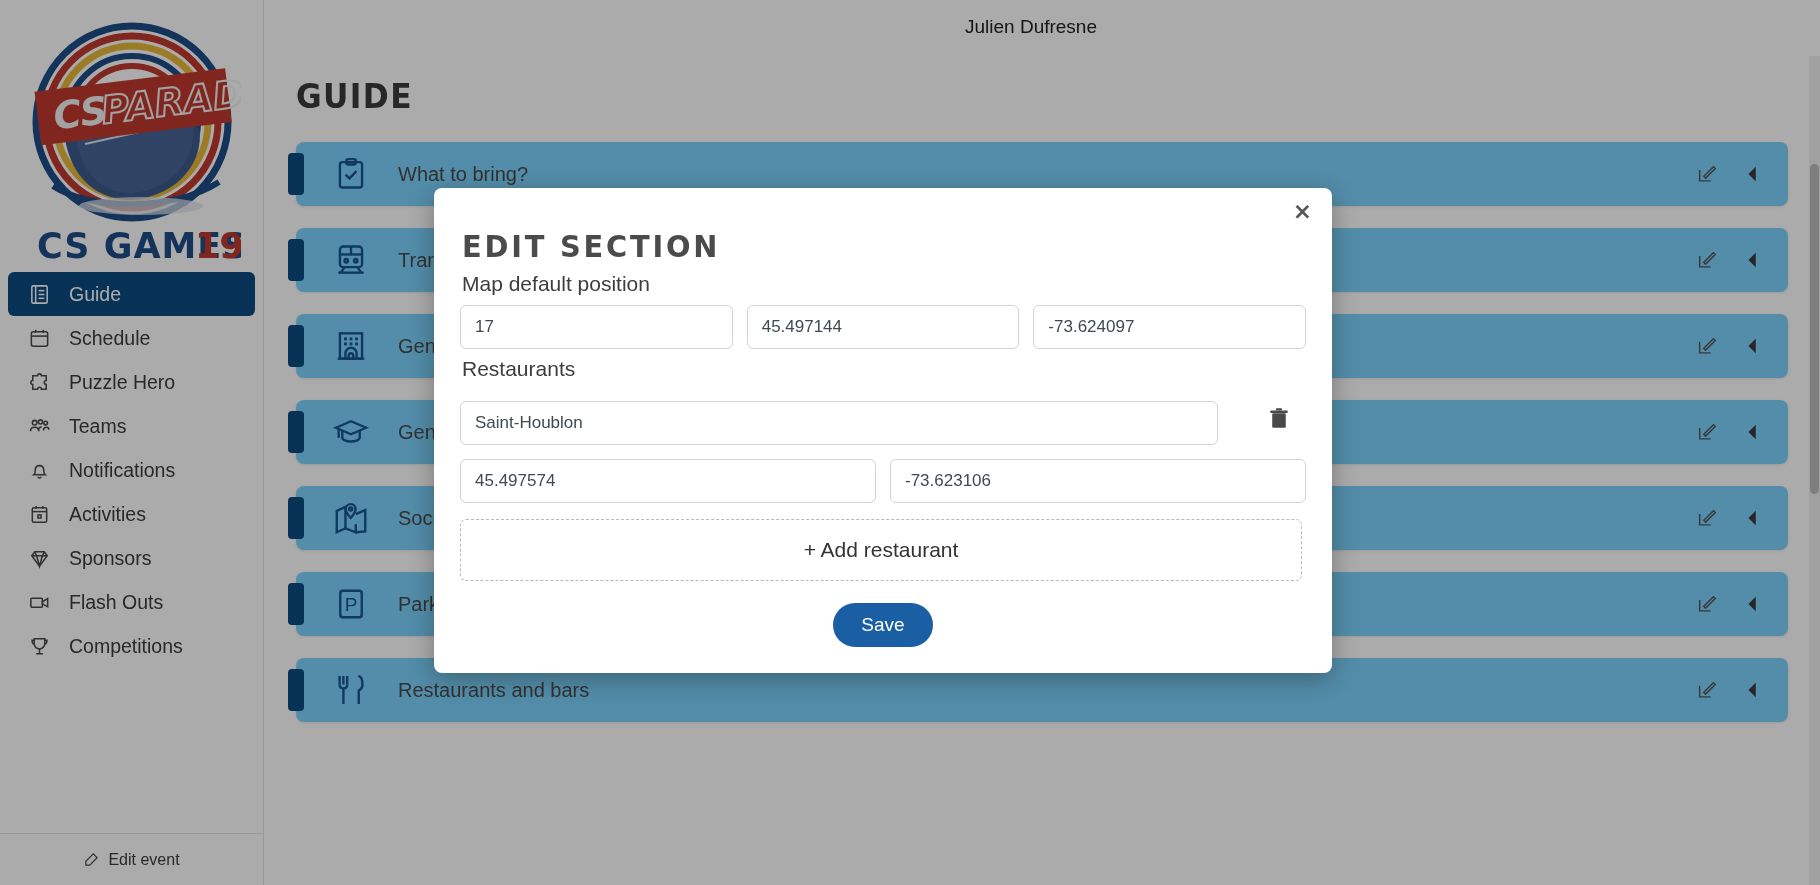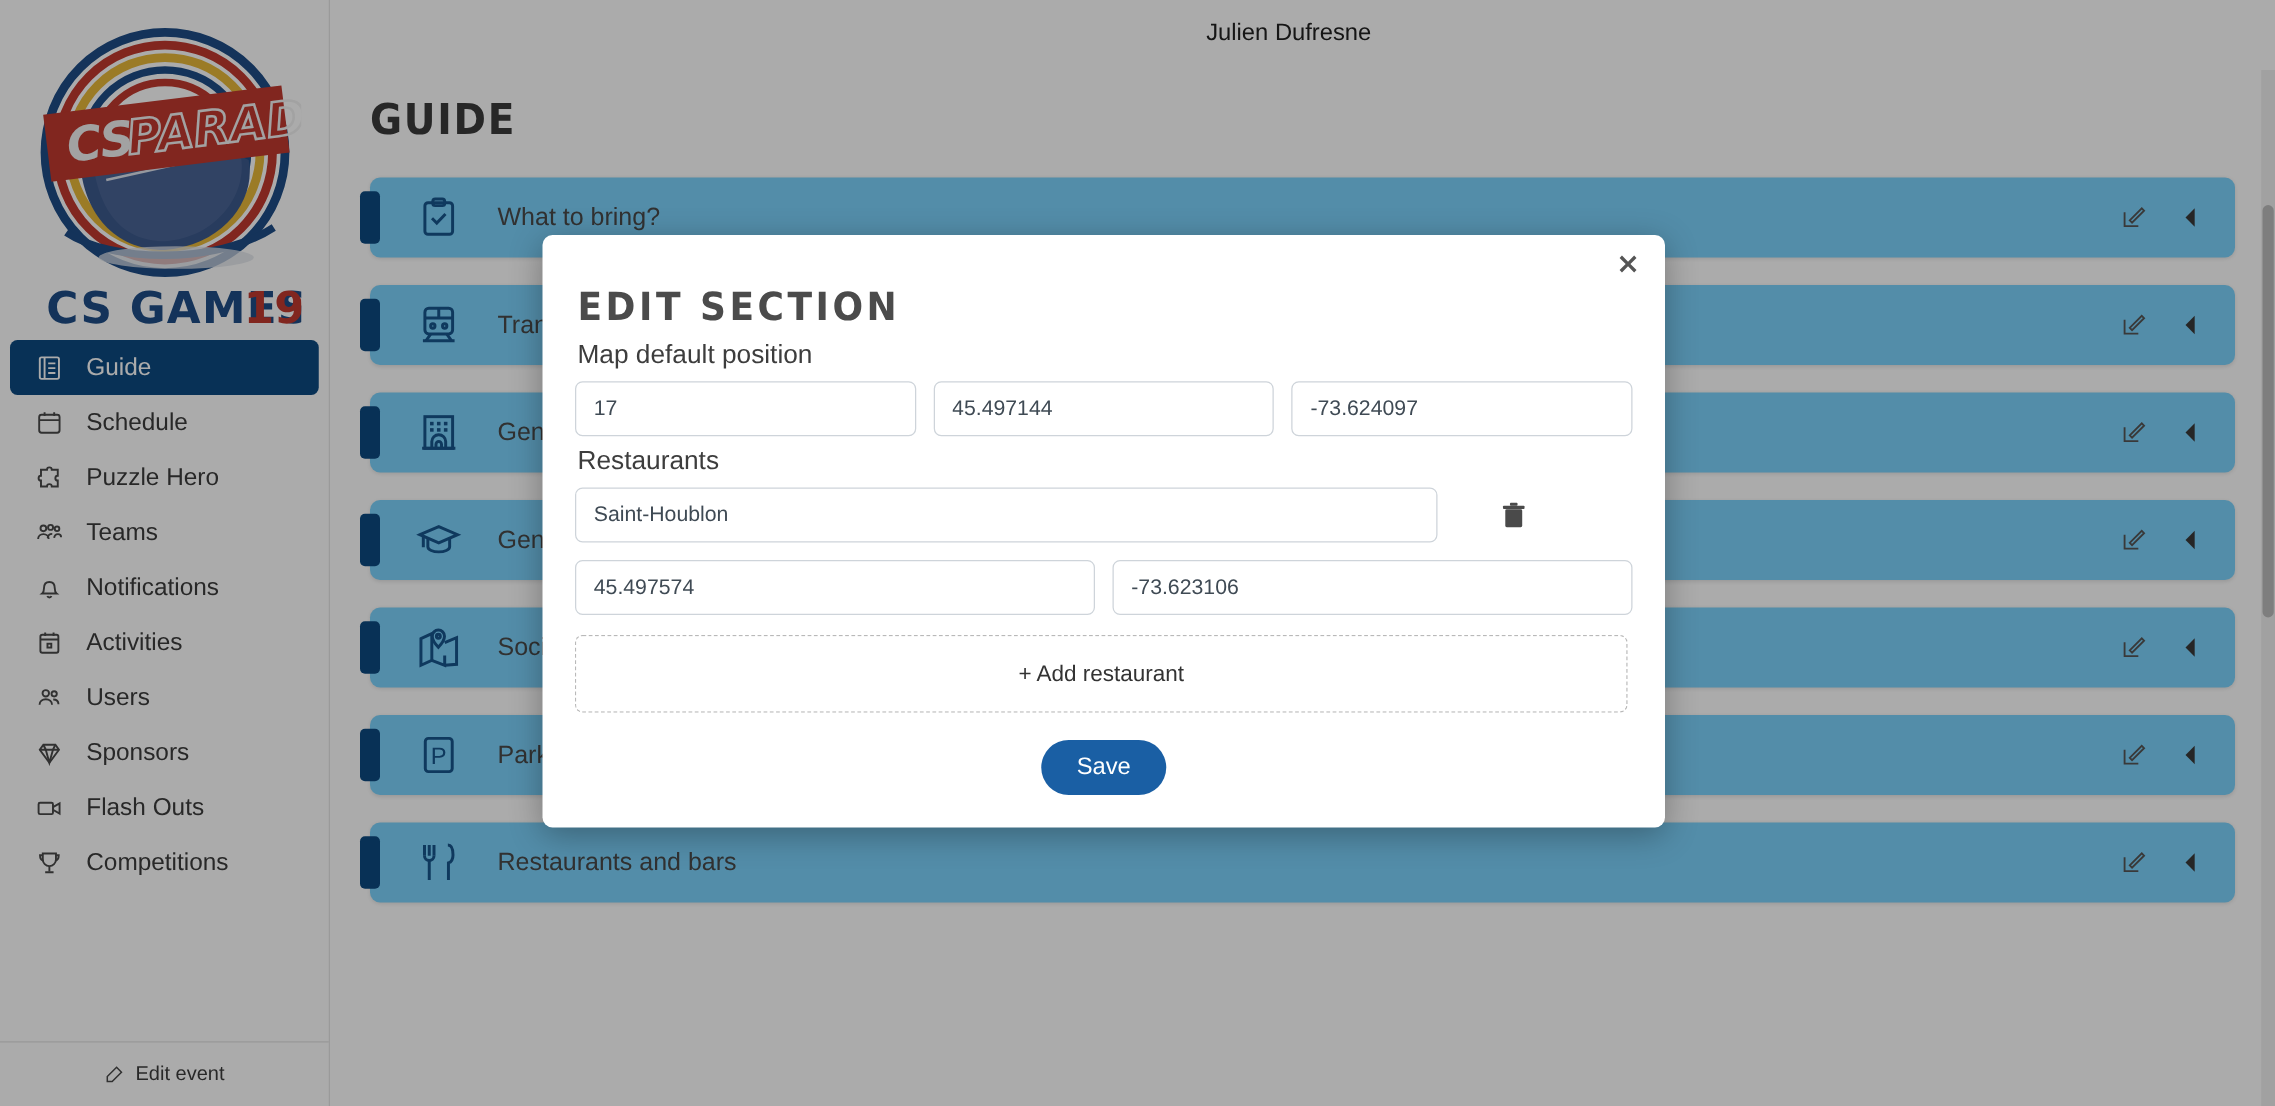--- a/index.html
+++ b/index.html
@@ -167,33 +167,33 @@
   .inp {
     height: 44px; border: 1px solid #ced4da; border-radius: 6px;
     background: #fff; font-size: 17px; color: #3f4a54;
     padding: 1px 14px; font-family: "Liberation Sans", sans-serif;
     outline: none; width: 100%;
   }
   .row { display: flex; gap: 14px; }
   #pos-row .inp { flex: 1 1 0; }
 
   #resto-name-row { display: flex; align-items: center; gap: 0; }
-  #resto-name-row .inp { width: 690px; }
+  #resto-name-row .inp { width: 758px; margin-top: 11px; }
   #trash-btn {
     margin-left: 47px; width: 28px; height: 30px;
     display: flex; align-items: center; justify-content: center; cursor: pointer;
   }
   #resto-coord-row { margin-top: 14px; }
   #resto-coord-row .inp { width: 421px; }
 
   #add-resto {
     margin-top: 16px;
     height: 62px; width: 842px;
     border: 1px dashed #b9b9b9; border-radius: 6px;
-    background: #fff; color: #333; font-size: 18px;
+    background: #fff; color: #333; font-size: 21px;
     display: flex; align-items: center; justify-content: center;
     cursor: pointer; font-family: "Liberation Sans", sans-serif;
   }
 
   #save-wrap { display: flex; justify-content: center; margin-top: 22px; }
   #save-btn {
     background: #1a5fa4; color: #fff; border: none;
     border-radius: 22px; height: 44px; padding: 0 28px;
     font-size: 19px; cursor: pointer;
     font-family: "Liberation Sans", sans-serif;
@@ -308,31 +308,20 @@
             <rect x="4.5" y="5" width="15" height="15" rx="1.6"></rect>
             <line x1="4.5" y1="9" x2="19.5" y2="9"></line>
             <line x1="8.5" y1="3.2" x2="8.5" y2="6"></line>
               <line x1="15.5" y1="3.2" x2="15.5" y2="6"></line>
             <rect x="10.4" y="12.5" width="3.2" height="3.2"></rect>
           </svg>
         </span>
         <span class="nav-label">Activities</span>
       </div>
 
-      <div class="nav-item">
-        <span class="ico">
-          <svg viewBox="0 0 24 24" fill="none" stroke="#4a4a4a" stroke-width="1.6">
-            <circle cx="9" cy="8" r="2.7"></circle>
-              <circle cx="16" cy="8.4" r="2.2"></circle>
-            <path d="M3.8 17.5c0-2.9 2.3-4.6 5.2-4.6s5.2 1.7 5.2 4.6"></path>
-            <path d="M15.2 13.2c2.6 0 4.4 1.5 4.4 4"></path>
-          </svg>
-        </span>
-        <span class="nav-label">Users</span>
-      </div>
 
       <div class="nav-item">
         <span class="ico">
           <svg viewBox="0 0 24 24" fill="none" stroke="#4a4a4a" stroke-width="1.6">
             <path d="M4 9.2 7 5h10l3 4.2L12 20Z"></path>
             <path d="M4 9.2h16"></path>
               <path d="M9 9.2 12 20l3-10.8"></path>
             <path d="M7 5l2 4.2M17 5l-2 4.2"></path>
           </svg>
         </span>

